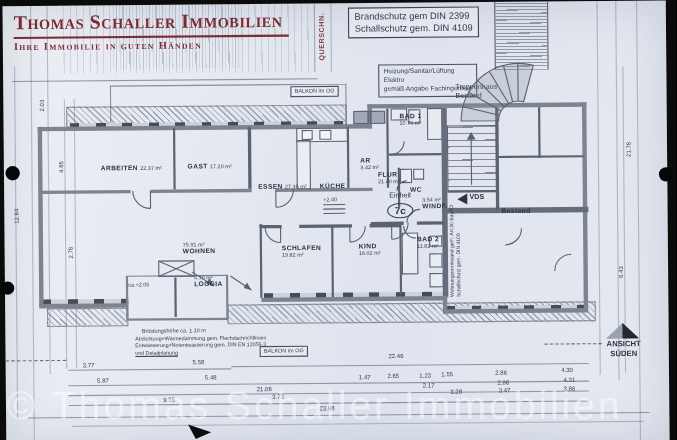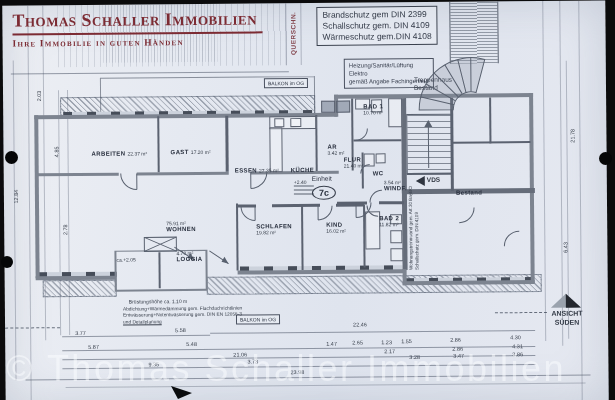--- a/index.html
+++ b/index.html
@@ -50,21 +50,21 @@
   .tiny3{line-height:1.35;}
   .tiny3 .u{text-decoration:underline;}
   .rm{position:absolute;color:#2b3240;white-space:nowrap;}
   .rm .nm{font-size:6px;font-weight:700;letter-spacing:.4px;}
   .rm .ar{font-size:5px;font-weight:400;margin-left:2px;color:#39404c;}
   .rm.stack .nm,.rm.stack .ar,.rm.above .nm,.rm.above .ar{display:block;margin-left:0;}
   .dim{position:absolute;font-size:5.5px;color:#39404c;white-space:nowrap;}
   .dimv{position:absolute;font-size:5.5px;color:#39404c;white-space:nowrap;
         transform:rotate(-90deg);transform-origin:left top;}
   .lvl{position:absolute;font-size:5px;color:#39404c;white-space:nowrap;}
-  .unit{position:absolute;text-align:left;color:#2b3240;}
+  .unit{position:absolute;text-align:center;color:#2b3240;margin-left:40px;}
   .unit .ul{font-size:6.5px;display:block;}
   .unit .uo{display:inline-block;border:1.5px solid #3a414e;border-radius:50%;
             padding:1px 6px;font-size:9px;font-weight:700;margin-top:1px;}
   .vds{position:absolute;font-size:6.5px;font-weight:600;color:#2f3540;}
   .ansicht{position:absolute;text-align:center;font-size:7px;font-weight:600;
            color:#333a46;line-height:1.25;}
   .wallnote{position:absolute;transform:rotate(-90deg);transform-origin:left top;
             font-size:4.6px;color:#39404c;line-height:1.4;white-space:nowrap;}
   .watermark{position:absolute;left:6px;top:348px;font-size:36px;letter-spacing:2.5px;
              color:rgba(252,253,255,.5);white-space:nowrap;font-weight:400;}
@@ -98,21 +98,20 @@
         <div class="t">Thomas Schaller Immobilien</div>
         <div class="rule"></div>
         <div class="s">Ihre Immobilie in guten Händen</div>
       </div>
 
       <div class="vtext" style="left:287px;top:52px">QUERSCHN.</div>
 
       <div class="box" style="left:314px;top:4px">
         <span>Brandschutz gem DIN 2399</span><br>
         <span>Schallschutz gem. DIN 4109</span><br>
-        <span>Wärmeschutz gem.DIN 4108</span>
       </div>
       <div class="box2" style="left:341px;top:56px">
         <span>Heizung/Sanitär/Lüftung</span><br>
         <span>Elektro</span><br>
         <span>gemäß Angabe Fachingenieur</span>
       </div>
 
       <div class="lbl" style="left:411px;top:74px;font-size:6.5px;line-height:1.3">
         <span class="ln1">Treppenhaus</span>
         <span class="ln1">Bestand</span>

